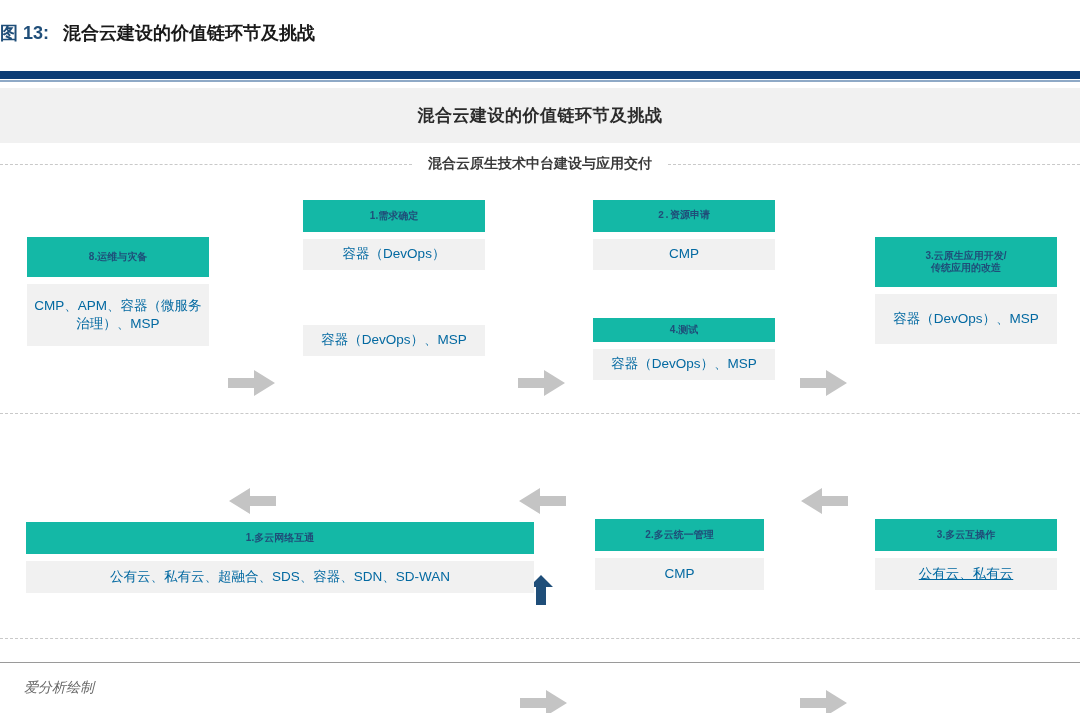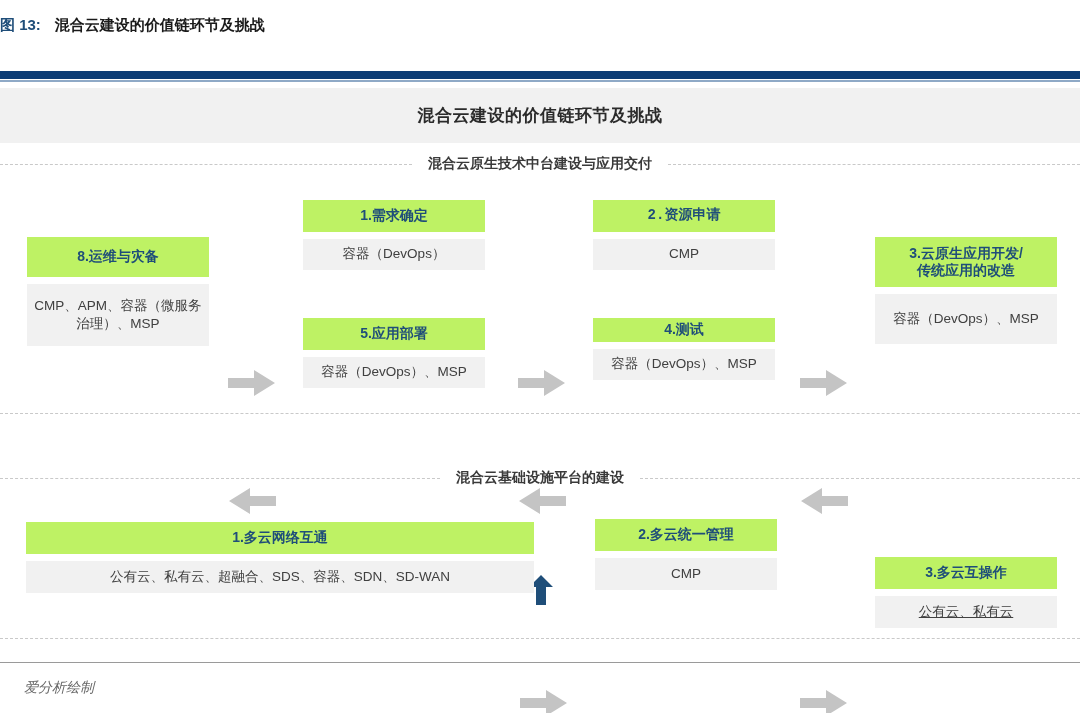--- a/index.html
+++ b/index.html
@@ -3,22 +3,22 @@
 <meta charset="utf-8">
 <style>
   html,body{margin:0;padding:0;}
   body{
     width:1080px;height:713px;position:relative;background:#ffffff;
     font-family:"Liberation Sans","DejaVu Sans",sans-serif;
     -webkit-font-smoothing:antialiased;
   }
   
   .fig-title{
-    position:absolute;left:0px;top:8px;width:1060px;height:34px;
-    font-size:15px;font-weight:bold;color:#1a1a1a;line-height:34px;
+    position:absolute;left:0px;top:16px;width:1060px;height:34px;
+    font-size:18px;font-weight:bold;color:#1a1a1a;line-height:34px;
     white-space:nowrap;
   }
   .fig-title .fignum{color:#1f4e79;font-weight:bold;}
   .fig-title .figtext{color:#1a1a1a;font-weight:bold;margin-left:14px;}
 
   
   .rule-dark{position:absolute;left:0;top:71px;width:1080px;height:8px;background:#0b3c75;}
   .rule-light{position:absolute;left:0;top:80px;width:1080px;height:2px;background:#8fa9c6;}
 
   
@@ -40,27 +40,27 @@
   #sec-row-1{top:8px;}
   #sec-row-2{top:322px;}
 
   .hr-dotted{position:absolute;left:0;width:1080px;height:0;border-top:1px dashed #c9c9c9;}
   #hr-mid{top:270px;}
   #hr-bottom{top:495px;}
 
   
   .box{position:absolute;}
   .box .bx-head{
-    background:#bef264;display:flex;align-items:center;justify-content:center;
-    text-align:center;color:#1f4e79;font-size:14px;font-weight:bold;line-height:1.25;
+    background:#14b8a6;display:flex;align-items:center;justify-content:center;
+    text-align:center;color:#1f4e79;font-size:10px;font-weight:bold;line-height:1.25;
     box-sizing:border-box;padding:2px 4px;
   }
   .box .bx-body{
     background:#f1f1f1;display:flex;align-items:center;justify-content:center;
-    text-align:center;color:#404040;font-size:13.5px;line-height:1.35;
+    text-align:center;color:#0369a1;font-size:13.5px;line-height:1.35;
     box-sizing:border-box;padding:2px 6px;margin-top:7px;
   }
 
   
   #box-1{left:303px;top:57px;width:182px;}
   #box-1 .bx-head{height:32px;}
   #box-1 .bx-body{height:31px;}
 
   #box-2{left:593px;top:57px;width:182px;}
   #box-2 .bx-head{height:32px;font-family:Liberation Mono, monospace;}
@@ -80,25 +80,25 @@
 
   #box-6{left:27px;top:94px;width:182px;}
   #box-6 .bx-head{height:40px;}
   #box-6 .bx-body{height:62px;}
 
   
   #box-b1{left:26px;top:371px;width:508px;margin-top:8px;}
   #box-b1 .bx-head{height:32px;}
   #box-b1 .bx-body{height:32px;}
 
-  #box-b2{left:595px;top:376px;width:182px;}
+  #box-b2{left:595px;top:376px;width:169px;}
   #box-b2 .bx-head{height:32px;}
   #box-b2 .bx-body{height:32px;}
 
-  #box-b3{left:875px;top:376px;width:182px;margin-top:38px;}
+  #box-b3{left:875px;top:376px;width:182px;}
   #box-b3 .bx-head{height:32px;}
   #box-b3 .bx-body{height:32px;text-decoration:underline;}
 
   
   .arrow{position:absolute;}
   .arrow svg{display:block;}
   #ar-1{left:228px;top:225px;}
   #ar-2{left:518px;top:225px;}
   #ar-3{left:800px;top:225px;}
   #ar-4{left:800px;top:343px;}
@@ -157,21 +157,20 @@
 传统应用的改造</div>
     <div class="bx-body">容器（DevOps）、MSP</div>
   </div>
 
   <div class="box" id="box-4">
     <div class="bx-head">4.测试</div>
     <div class="bx-body">容器（DevOps）、MSP</div>
   </div>
 
   <div class="box" id="box-5">
-    <div class="bx-head">5.应用部署</div>
     <div class="bx-body">容器（DevOps）、MSP</div>
   </div>
 
   <div class="arrow" id="ar-1">
     <svg width="48" height="30" viewBox="0 0 48 30">
         <path d="M0 10 H26 V2 L47 15 L26 28 V20 H0 Z" fill="#c4c4c4"></path>
       </svg>
   </div>
   <div class="arrow" id="ar-2">
     <svg width="48" height="30" viewBox="0 0 48 30">
@@ -200,25 +199,20 @@
   </div>
 
   <div class="hr-dotted" id="hr-mid"></div>
 
   <div class="arrow" id="ar-up">
     <svg width="26" height="30" viewBox="0 0 26 30">
         <path d="M8 30 V12 H1 L13 0 L25 12 H18 V30 Z" fill="#1f4e79"></path>
       </svg>
   </div>
 
-  <div class="sec-row" id="sec-row-2">
-    <div class="dot"></div>
-    <div class="lab">混合云基础设施平台的建设</div>
-    <div class="dot"></div>
-  </div>
 
   <div class="box" id="box-b1">
     <div class="bx-head">1.多云网络互通</div>
     <div class="bx-body">公有云、私有云、超融合、SDS、容器、SDN、SD-WAN</div>
   </div>
 
   <div class="box" id="box-b2">
     <div class="bx-head">2.多云统一管理</div>
     <div class="bx-body">CMP</div>
   </div>

